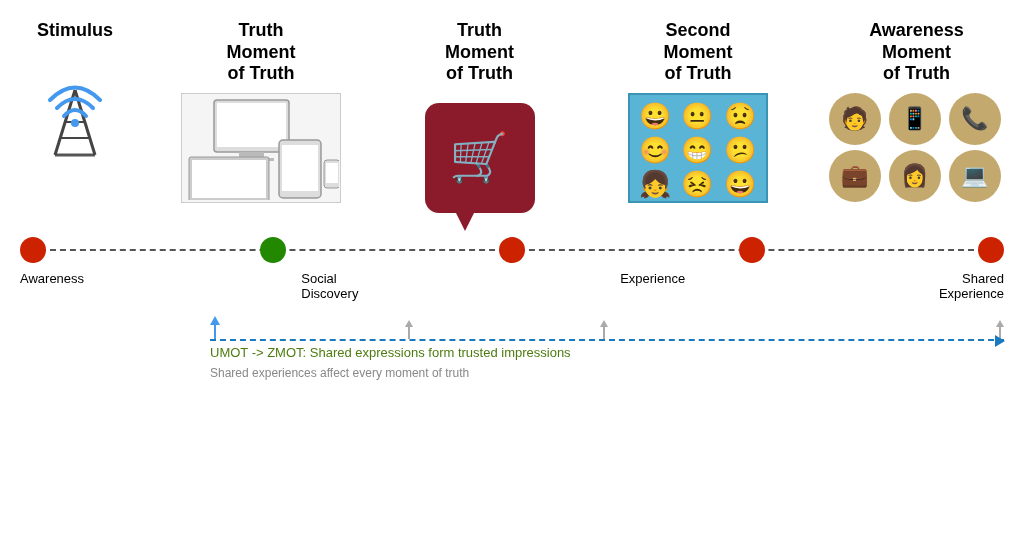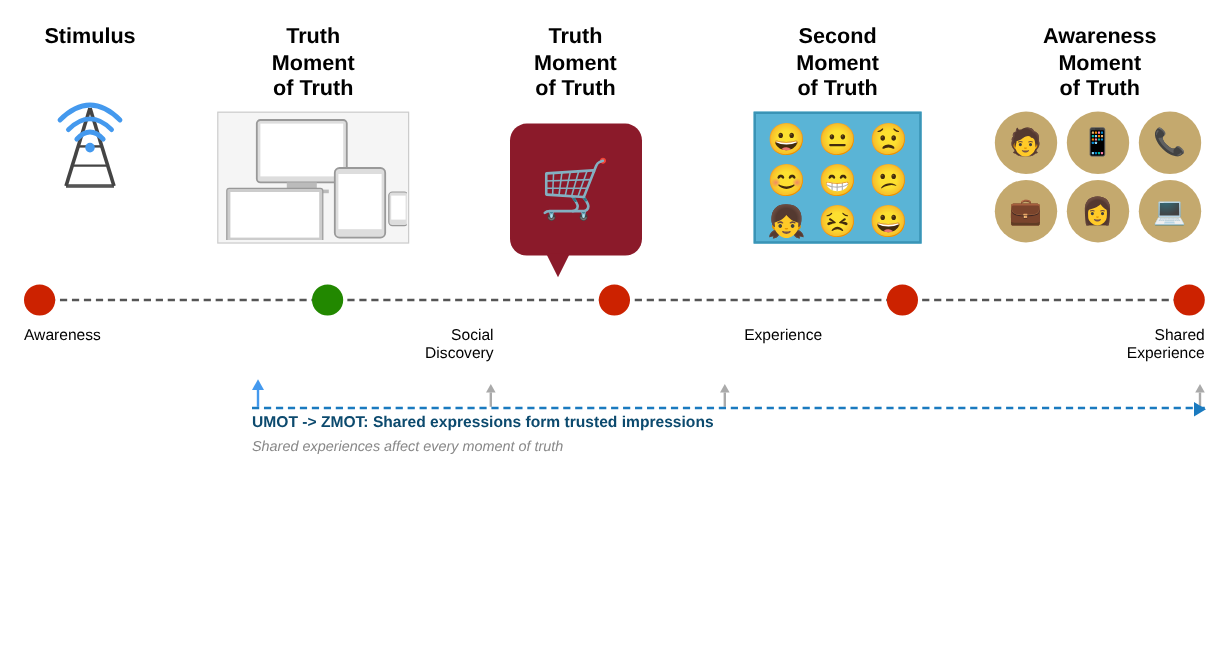--- a/index.html
+++ b/index.html
@@ -335,21 +335,21 @@
       <div class="timeline-dots">
         <div class="timeline-dot dot-red"></div>
         <div class="timeline-dot dot-green"></div>
         <div class="timeline-dot dot-red"></div>
         <div class="timeline-dot dot-red"></div>
         <div class="timeline-dot dot-red"></div>
       </div>
     </div>
     <div class="timeline-labels">
       <div class="timeline-label" style="width:90px;text-align:left;">Awareness</div>
-      <div class="timeline-label" style="width:110px;text-align:right;">Social<br>Discovery</div>
+      <div class="timeline-label" style="width:110px;text-align:left;">Social<br>Discovery</div>
       <div class="timeline-label" style="width:100px;text-align:center;">Experience</div>
       <div class="timeline-label" style="width:110px;text-align:right;">Shared<br>Experience</div>
     </div>
   </div>
 
   <div style="margin-top:16px; padding-left: 190px; position:relative;">
 
     <div style="position:relative; height:22px; margin-bottom:0;">
 
       <div style="position:absolute; left:0px; bottom:0; display:flex; flex-direction:column; align-items:center;">
@@ -371,21 +371,21 @@
       </div>
     </div>
 
     <div style="display:flex; align-items:center; width:100%;">
       <div style="flex:1; border-top:2px dashed #1a7abf; position:relative;">
         <div style="position:absolute; right:-1px; top:50%; transform:translateY(-50%); width:0; height:0; border-top:6px solid transparent; border-bottom:6px solid transparent; border-left:10px solid #1a7abf;"></div>
       </div>
     </div>
 
     <div style="margin-top:2px;">
-      <span style="color:#0c4a6e; font-size:13px; font-weight:bold;">UMOT -&gt; ZMOT: Shared expressions form trusted impressions</span>
-    </div>
-
-    <div style="margin-top:2px;font-style:italic;">
+      <span style="color:#4d7c0f; font-size:13px; font-weight:normal;">UMOT -&gt; ZMOT: Shared expressions form trusted impressions</span>
+    </div>
+
+    <div style="margin-top:2px;">
       <span style="color:#888; font-size:12px;">Shared experiences affect every moment of truth</span>
     </div>
   </div>
 
 </div>
 
 </body></html>

